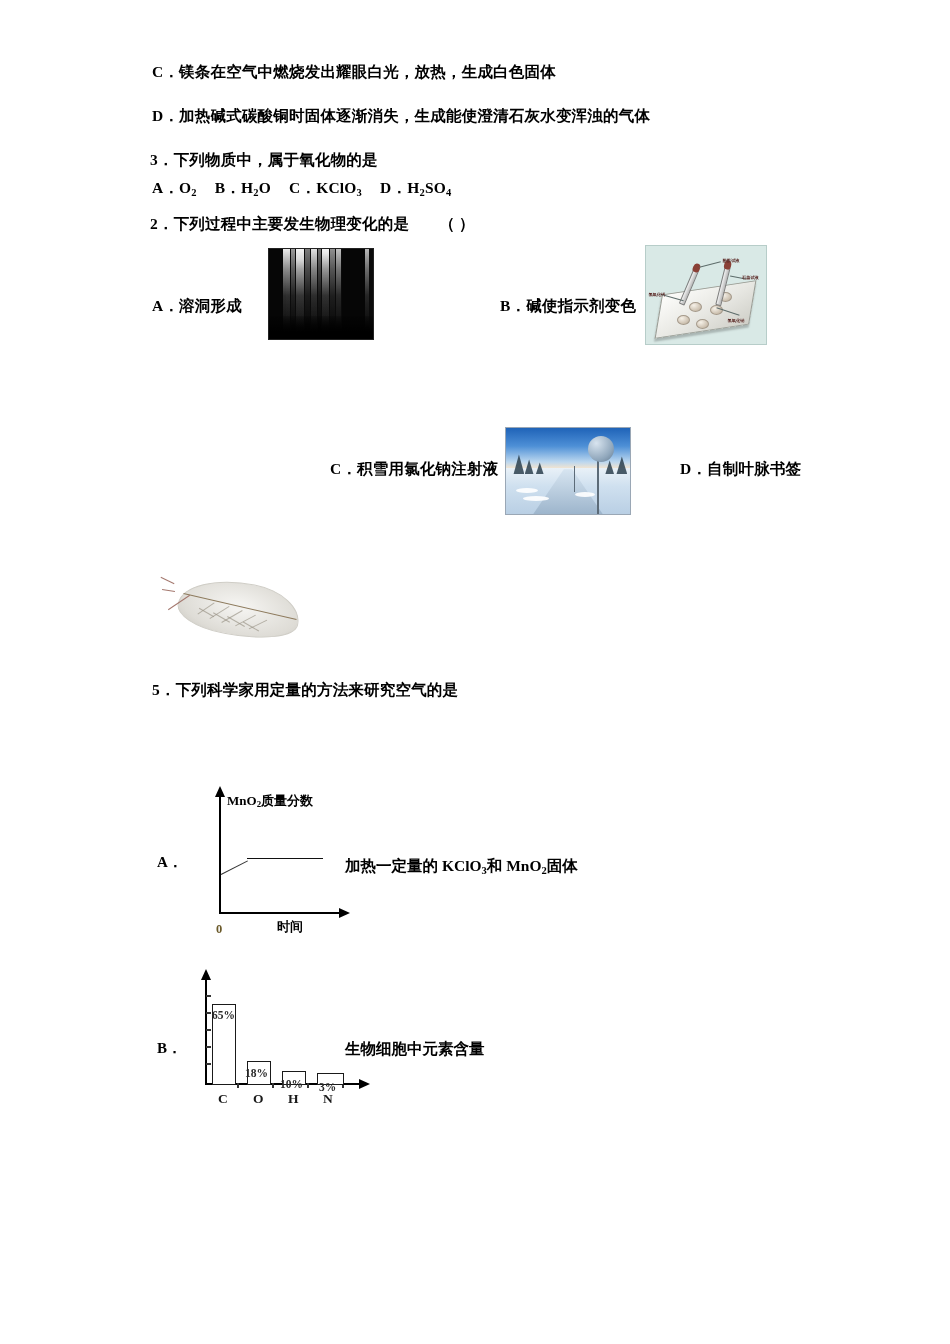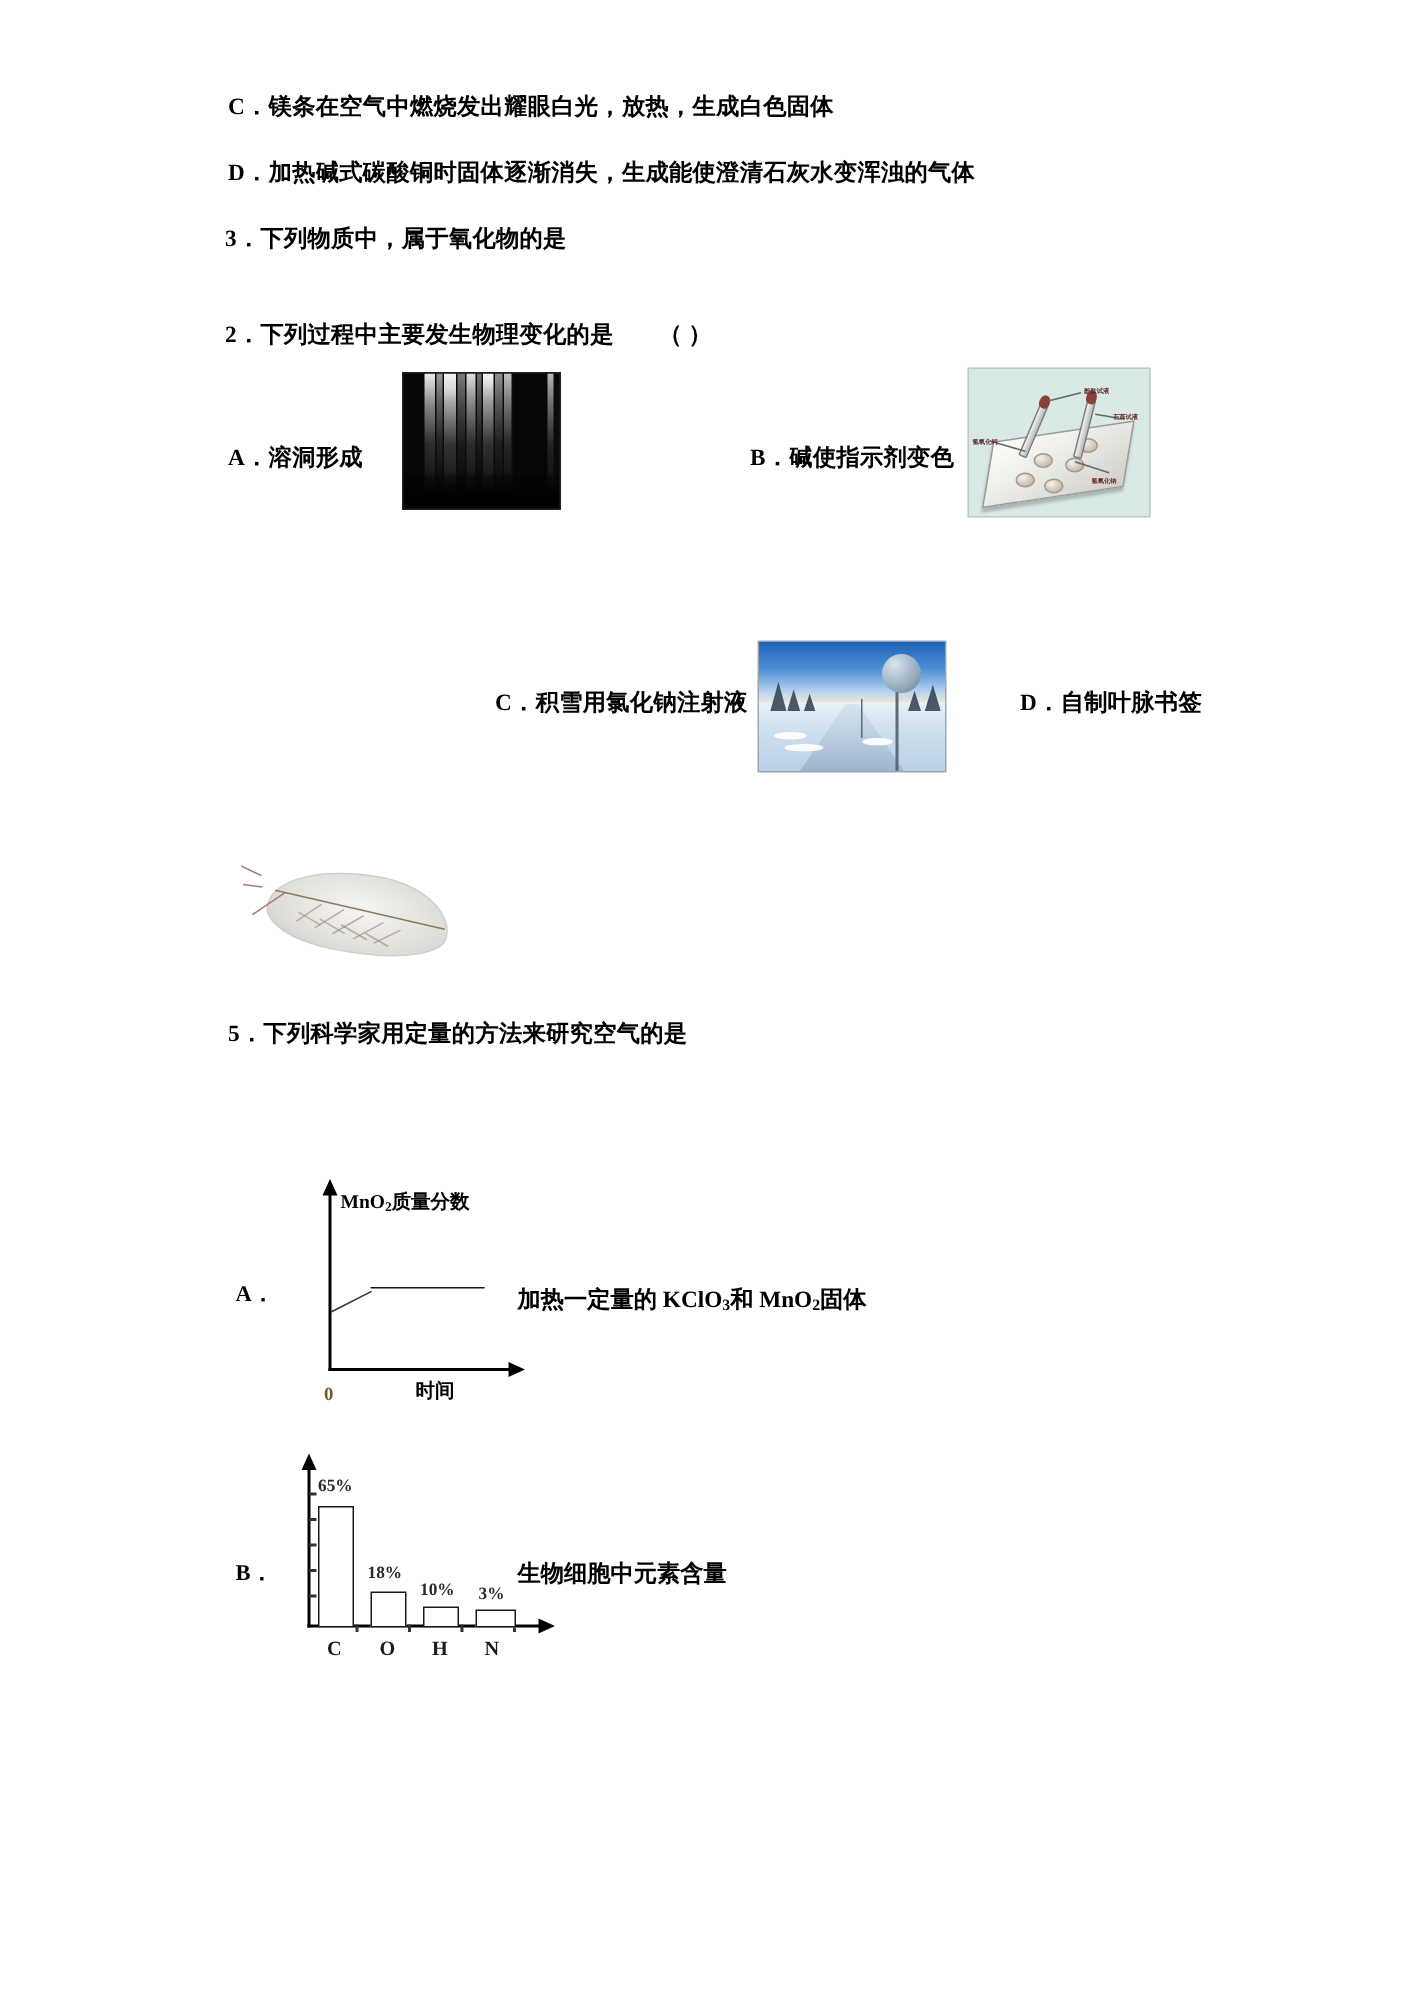--- a/index.html
+++ b/index.html
@@ -245,20 +245,21 @@
     background: #ffffff;
     border: 1.4px solid #1a1a1a;
   }
   .bar-val {
     position: absolute;
     font-size: 11.5px;
     font-weight: 700;
     color: #2a2a2a;
     white-space: nowrap;
     font-family: "Liberation Serif", serif;
+    margin-top: 24px;
   }
   .cat-lbl {
     position: absolute;
     font-size: 13.5px;
     font-weight: 700;
     white-space: nowrap;
     color: #1a1a1a;
   }
   .opt-letter {
     position: absolute;
@@ -282,20 +283,23 @@
 <body>
 
 <div class="page">
 
   <div class="line" style="left:152px; top:62px;">C．镁条在空气中燃烧发出耀眼白光，放热，生成白色固体</div>
 
   <div class="line" style="left:152px; top:106px;">D．加热碱式碳酸铜时固体逐渐消失，生成能使澄清石灰水变浑浊的气体</div>
 
   <div class="line" style="left:150px; top:150px;">3．下列物质中，属于氧化物的是</div>
 
+  <div class="line" style="left:152px; top:178px; font-family:'Liberation Serif',serif;">
+    <span>A．</span><span>O<sub>2</sub></span><span class="sp-md"></span><span>B．</span><span>H<sub>2</sub>O</span><span class="sp-md"></span><span>C．</span><span>KClO<sub>3</sub></span><span class="sp-md"></span><span>D．</span><span>H<sub>2</sub>SO<sub>4</sub></span>
+  </div>
 
   <div class="line" style="left:150px; top:214px;">
     <span>2．下列过程中主要发生物理变化的是</span><span class="sp-lg"></span><span>（    ）</span>
   </div>
 
   <div class="line" style="left:152px; top:296px;">A．溶洞形成</div>
 
   <div class="img-box cave" style="left:268px; top:248px; width:104px; height:90px;">
     <div class="dark" style="left:0; width:16%;"></div>
     <div class="col" style="left:13%; width:7%;  filter:brightness(1.15);"></div>

